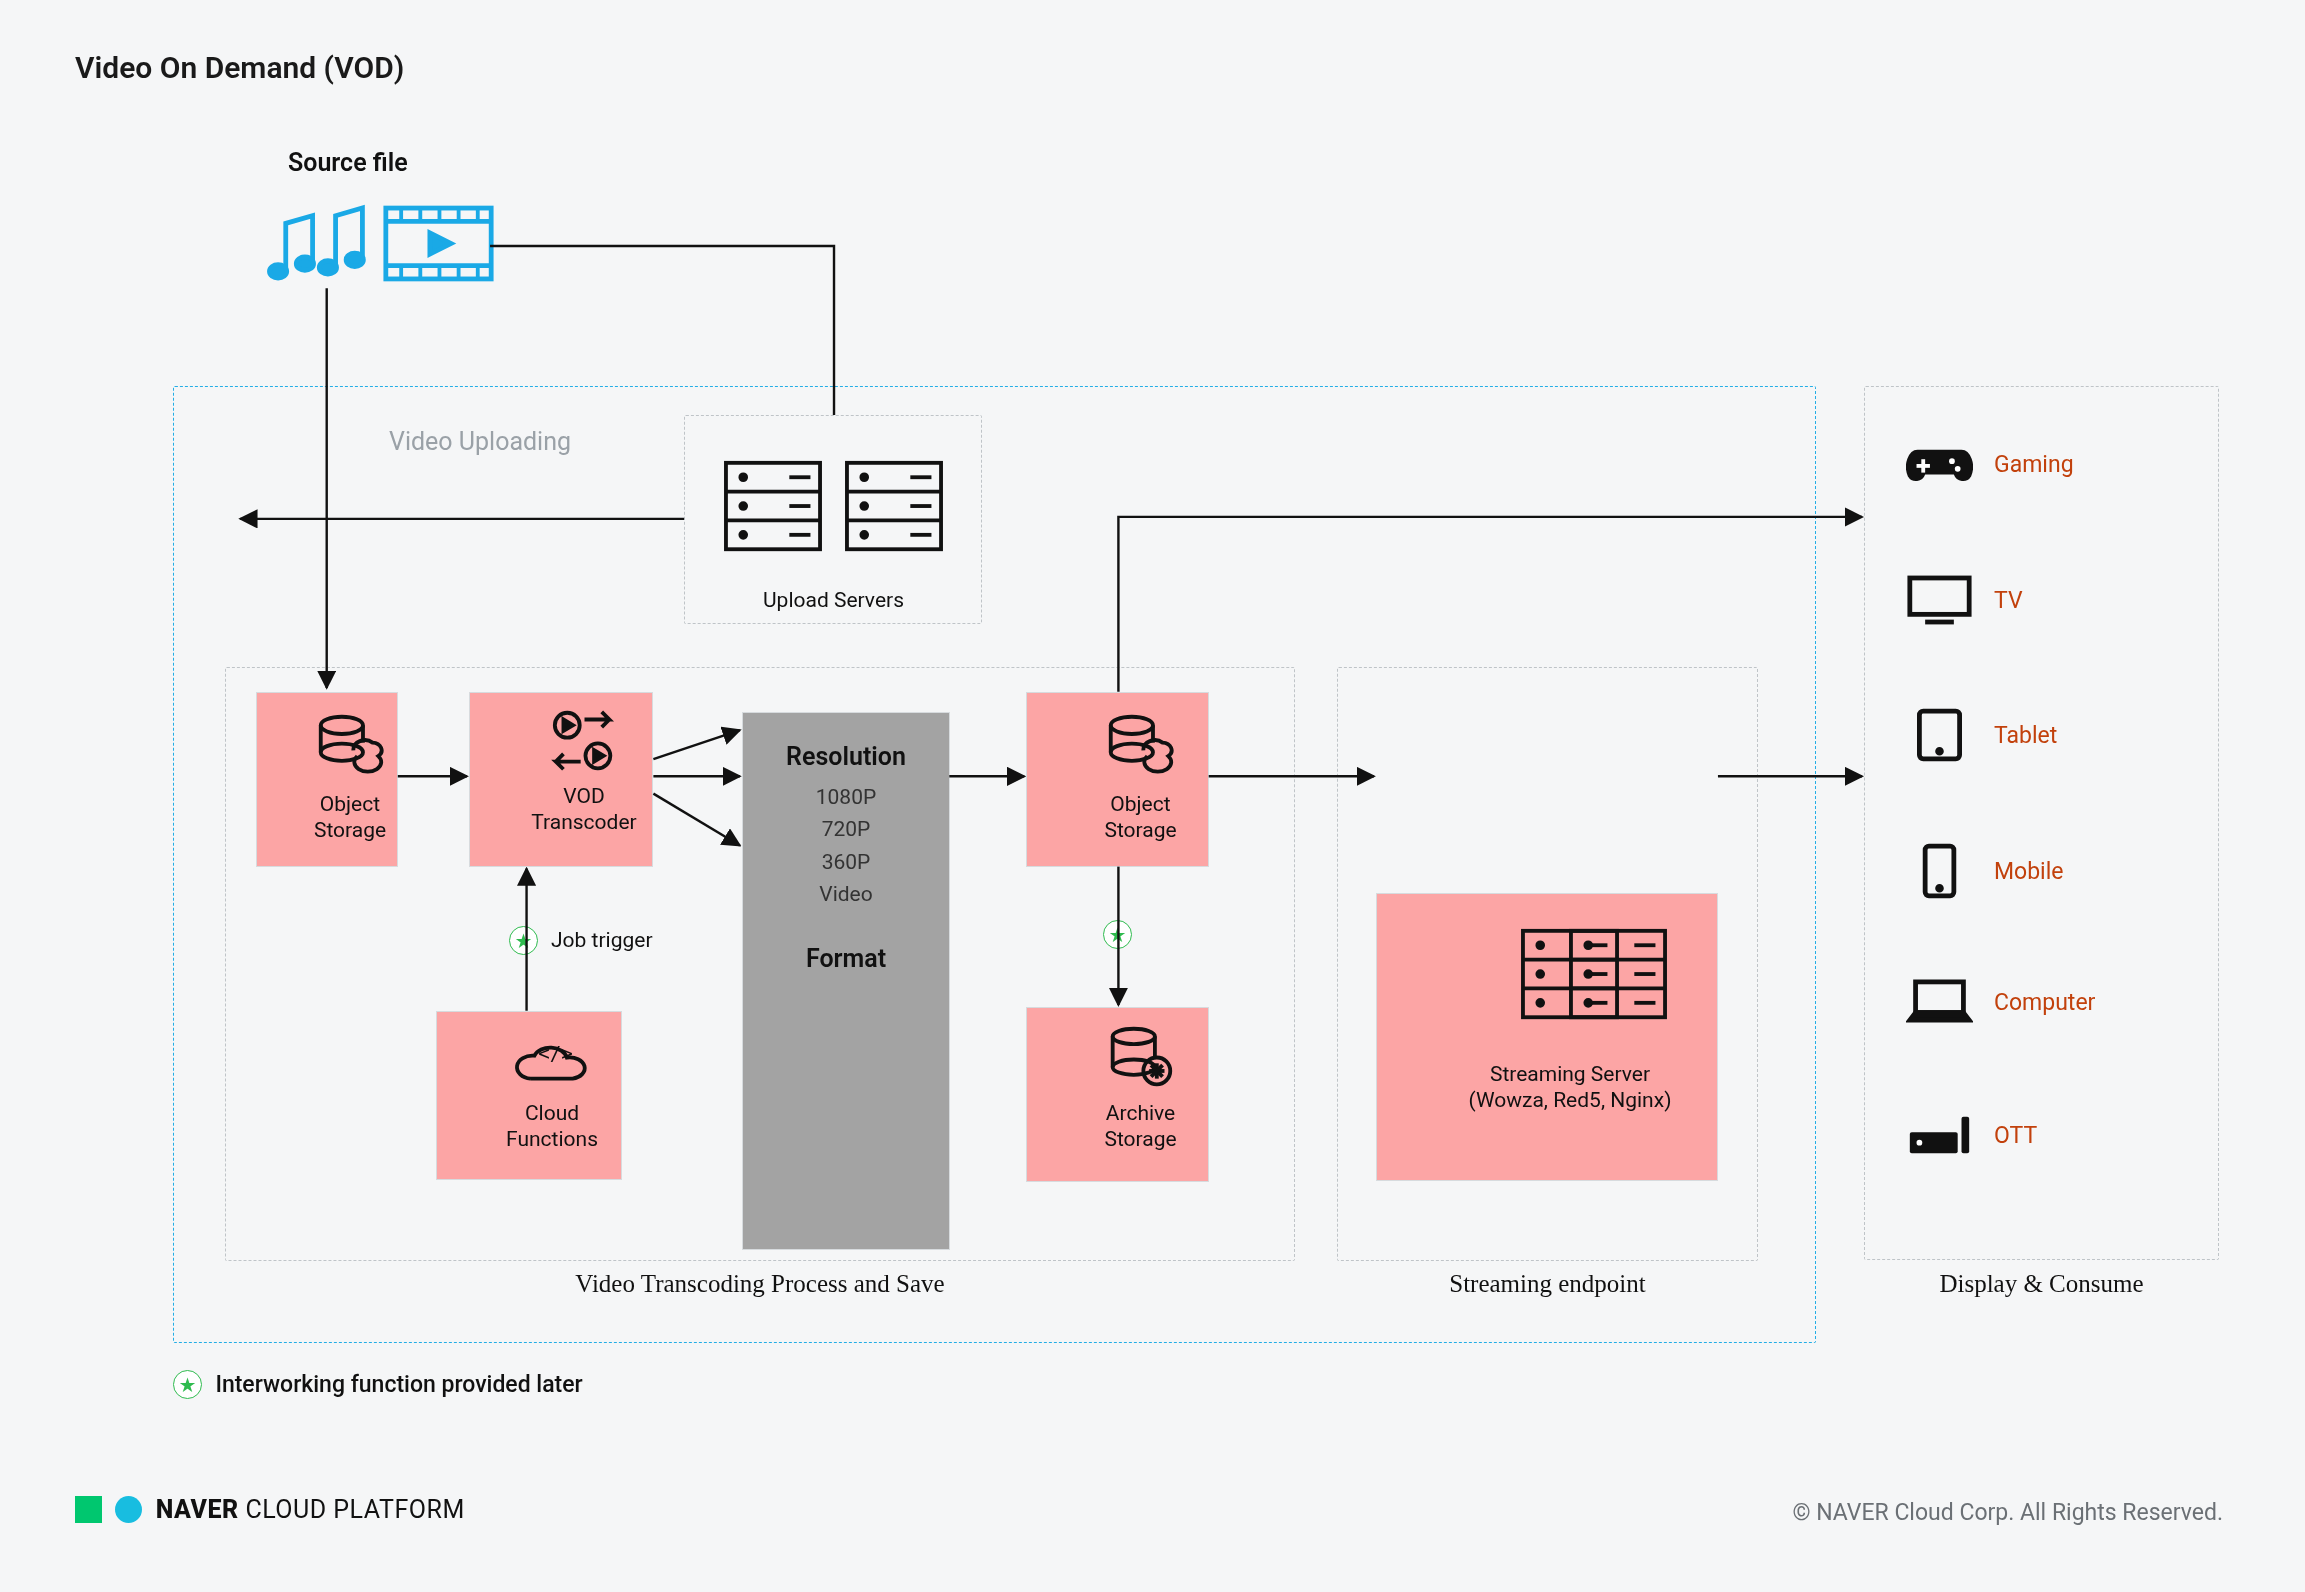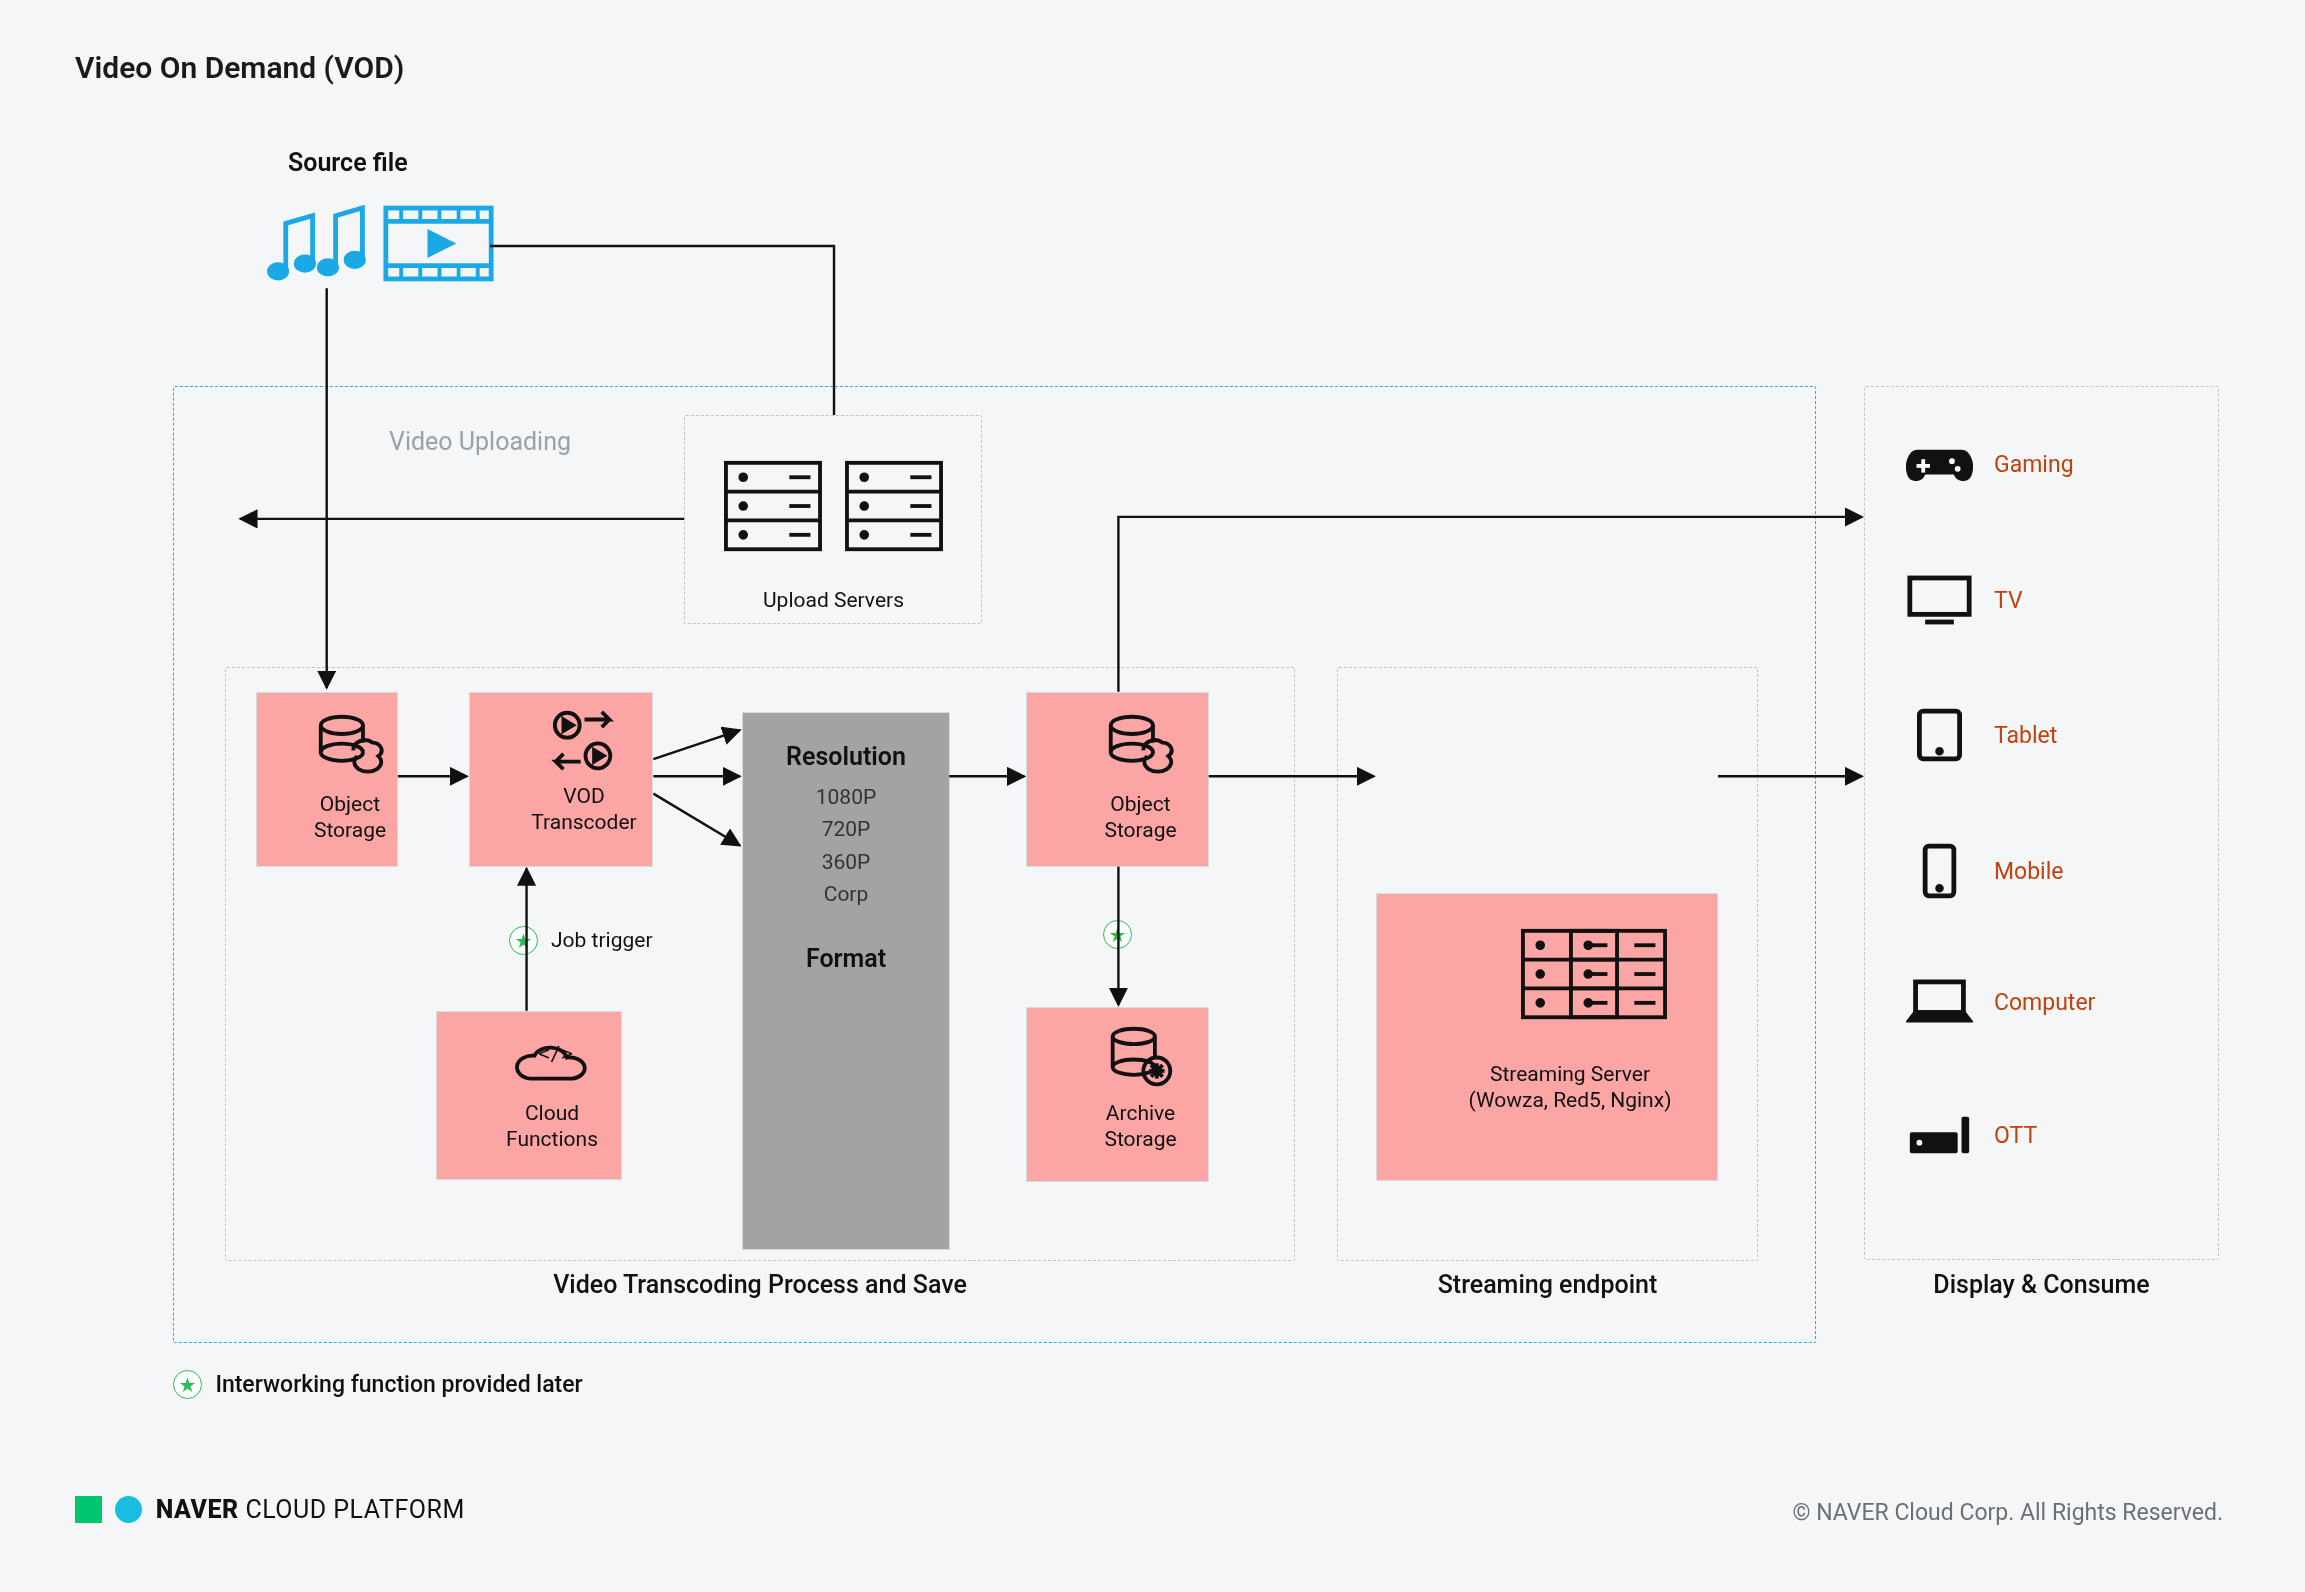--- a/index.html
+++ b/index.html
@@ -25,21 +25,21 @@
     border-radius: 1.9px;
   }
   .gray-dash {
     position: absolute;
     border: 1.9px dashed #bfc4c8;
     border-radius: 1.9px;
   }
   .section-label {
     position: absolute;
     font-size: 25px; font-weight: 500; color: #111;
-    text-align: center; width: 100%;
+    text-align: center; width: 100%; font-family: Liberation Serif, serif;
   }
   .zone-title {
     position: absolute;
     font-size: 25px; color: #9aa1a7; margin-left: 16px;
   }
 
   
   .node {
     position: absolute;
     border: 1.9px solid #d7dbde;
@@ -204,21 +204,21 @@
 
 <div class="star-badge" style="position:absolute;left:509px;top:926px">★</div>
 <div class="small-label" style="left:551px;top:928px">Job trigger</div>
 
 <div class="plain-card" style="left:742px;top:692px;width:208px;height:538px;padding-top:29px">
   <h4>Resolution</h4>
   <ul>
     <li>1080P</li>
     <li>720P</li>
     <li>360P</li>
-    <li>Corp</li>
+    <li>Video</li>
   </ul>
   <h4 style="margin-top:33px">Format</h4>
 </div>
 
 <div class="node" style="left:1026px;top:692px;width:183px;height:175px">
   <svg class="icon" width="71" height="71" style="margin-top:17.3px" viewBox="0 0 74 74">
         <g fill="none" stroke="#111" stroke-width="4">
           <ellipse cx="28" cy="16" rx="22" ry="9"></ellipse>
           <path d="M6 16 V44"></path>
           <path d="M50 16 V34"></path>

